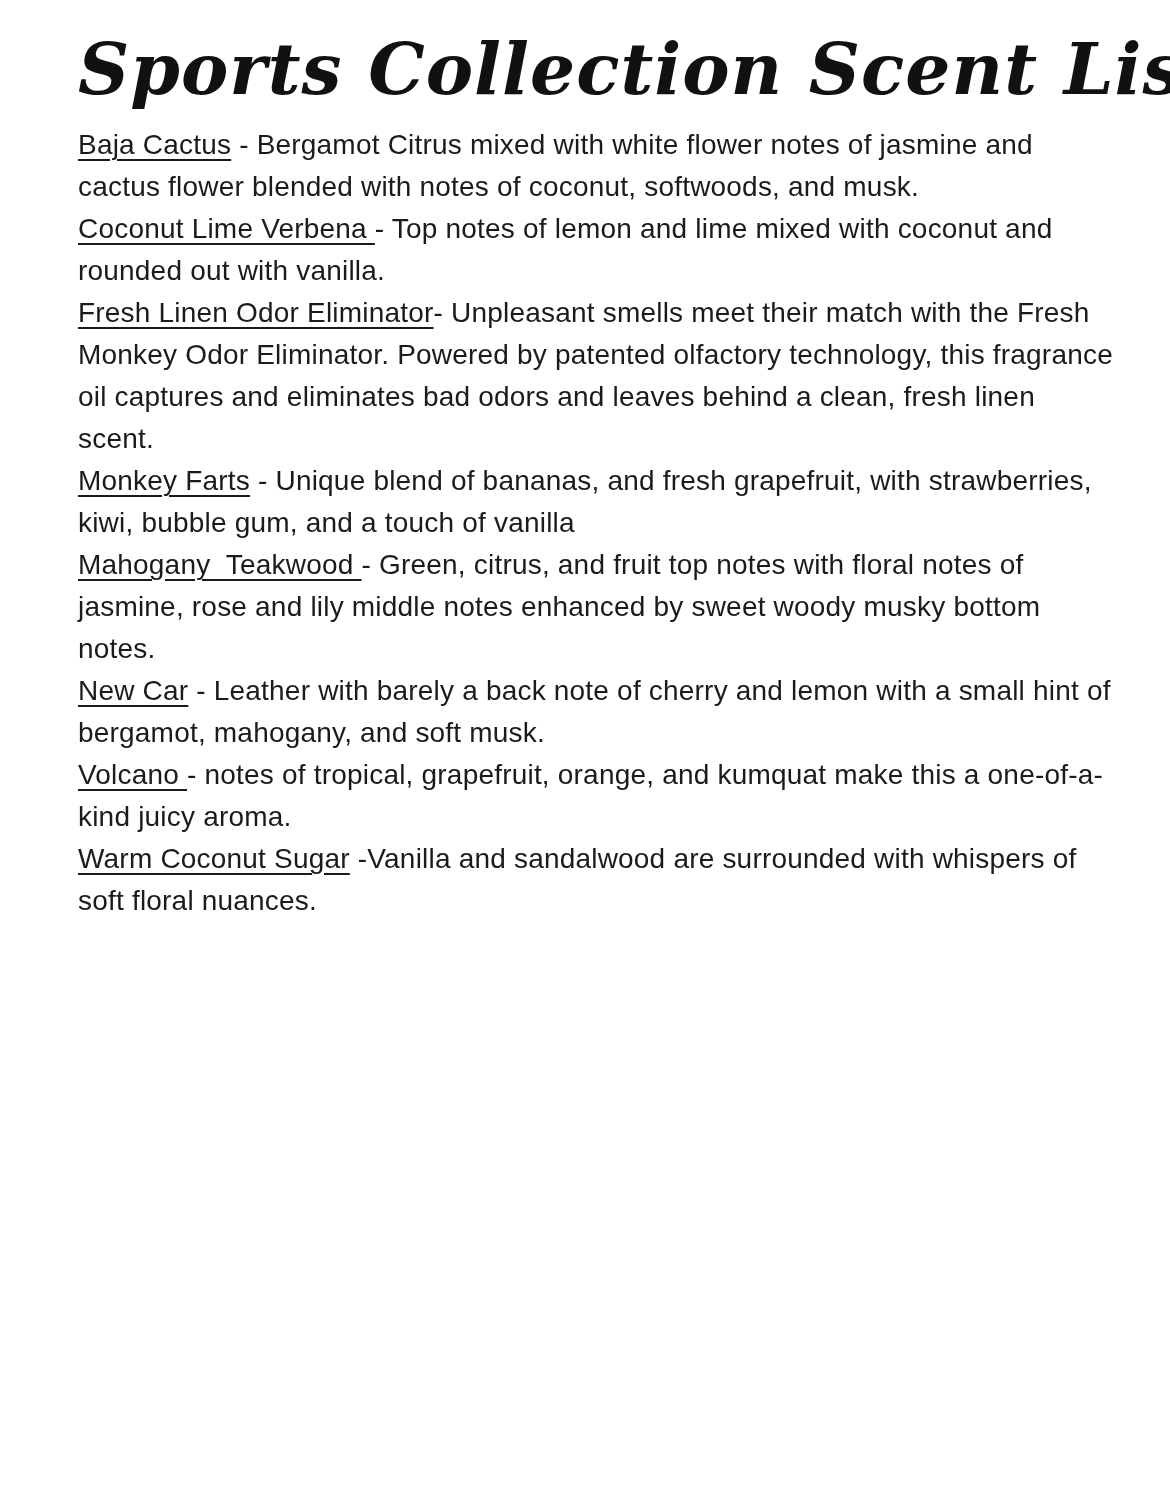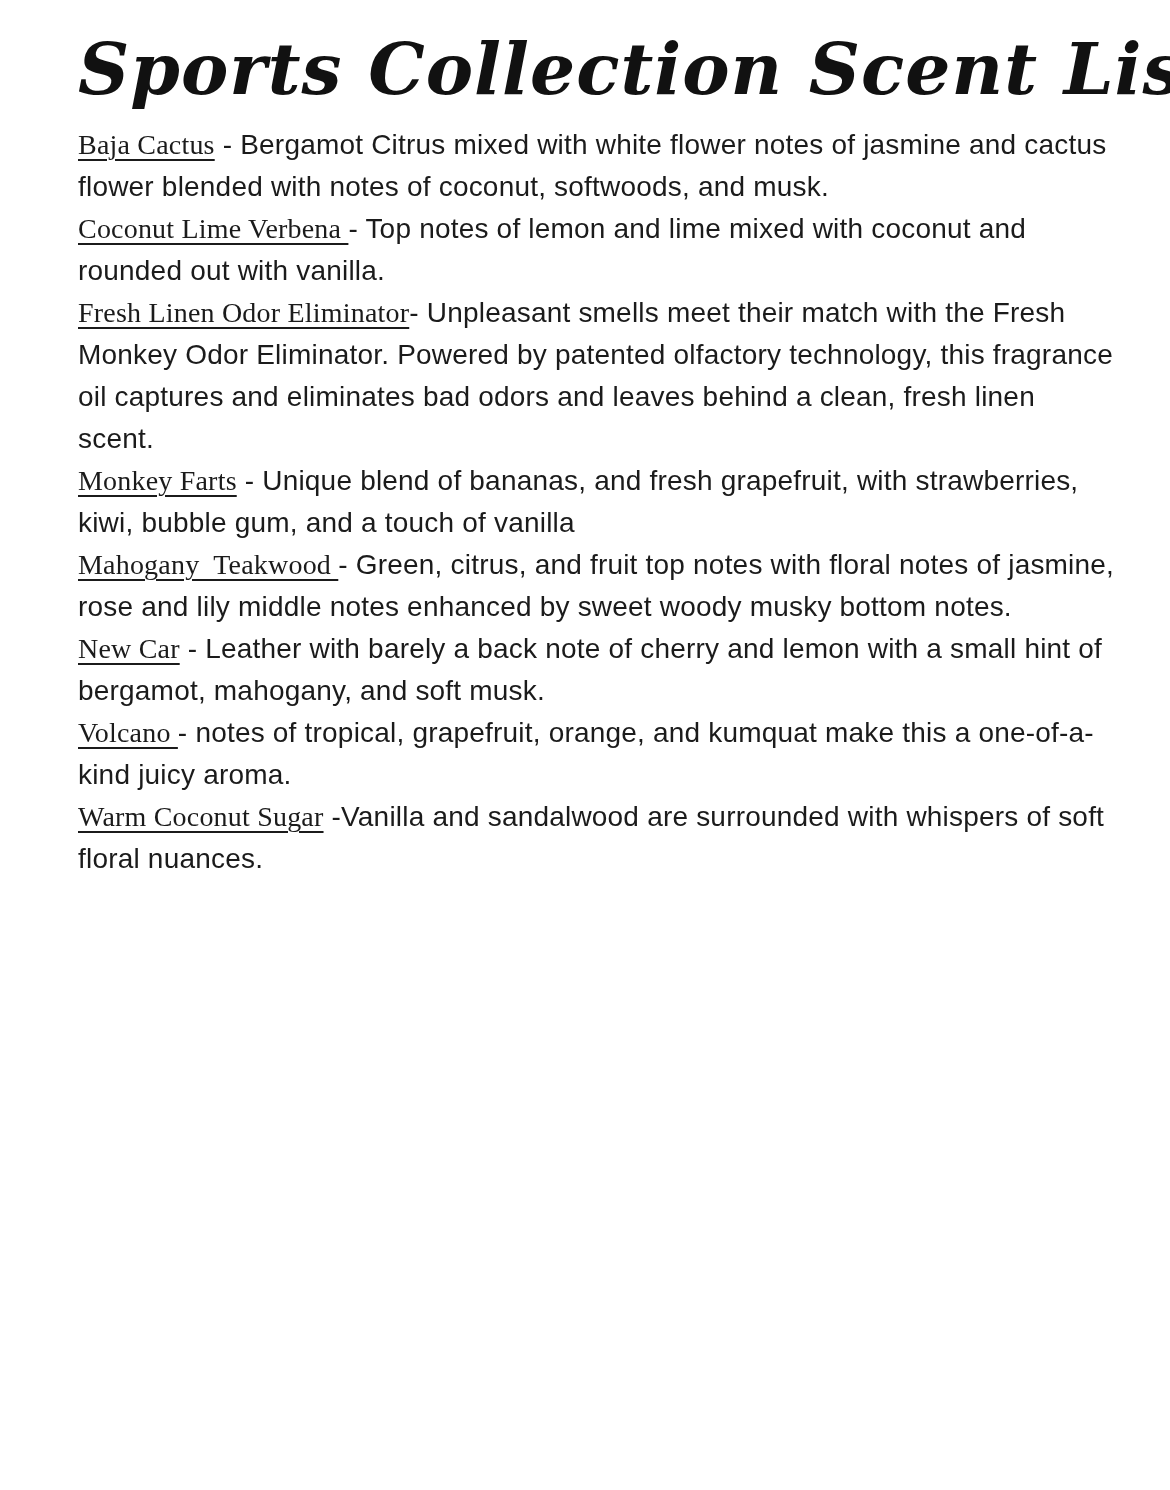--- a/index.html
+++ b/index.html
@@ -42,21 +42,20 @@
     line-height: 42px;
     letter-spacing: 0.2px;
     font-weight: 400;
     color: #1b1b1b;
   }
   .scent-name {
     text-decoration: underline;
     text-decoration-thickness: 2px;
     text-underline-offset: 5px;
     white-space: pre-wrap;
-    font-family: Liberation Serif, serif;
   }
   .scent-sep,
   .scent-desc {
     white-space: pre-wrap;
   }
 </style>
 </head>
 <body>
 
 <div class="page">

